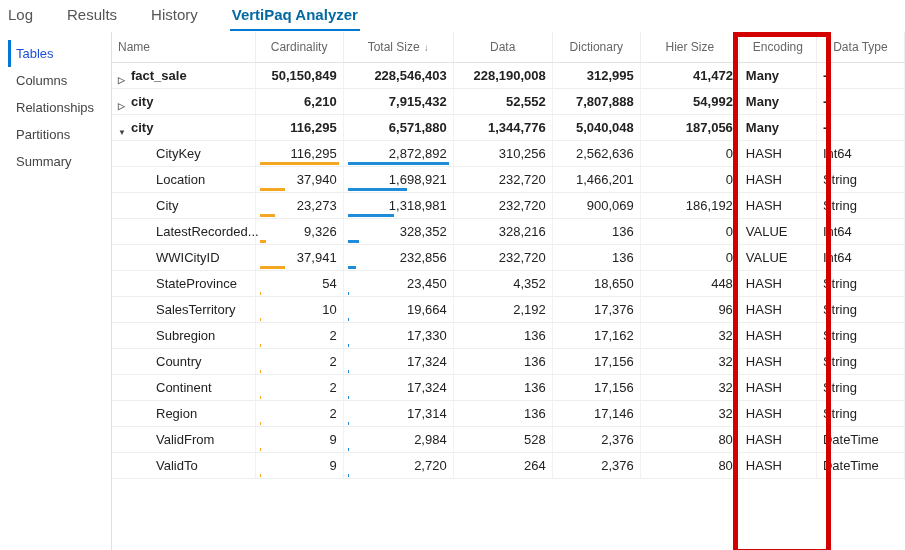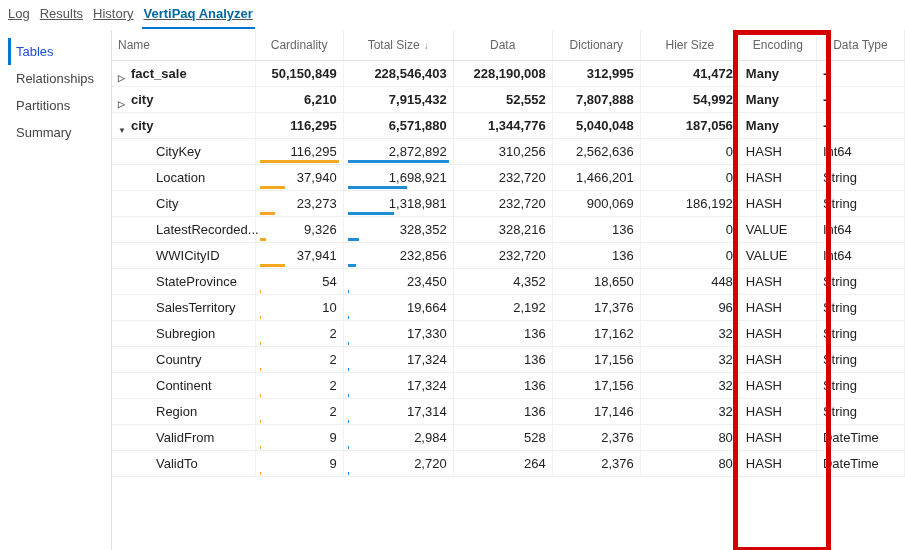--- a/index.html
+++ b/index.html
@@ -9,25 +9,24 @@
     font-size: 13px;
     color: #333;
     background: #fff;
     width: 905px;
     height: 550px;
     overflow: hidden;
   }
   .topbar {
     display: flex;
     padding: 4px 6px 0 6px;
-    gap: 6px;
+    gap: 30px;
     border-bottom: 1px solid transparent;
-    font-size: 13px;
+    font-size: 15px;
     color: #555;
-    text-decoration: underline;
   }
   .topbar .tab {
     padding: 2px 2px 6px 2px;
     cursor: pointer;
   }
   .topbar .tab.active {
     font-weight: 600;
     color: #0369a1;
     border-bottom: 2px solid #0078d4;
   }
@@ -148,20 +147,21 @@
 <div class="topbar">
   <div class="tab">Log</div>
   <div class="tab">Results</div>
   <div class="tab">History</div>
   <div class="tab active">VertiPaq Analyzer</div>
 </div>
 
 <div class="main">
   <div class="sidebar" id="sidebar">
       <div class="item active">Tables</div>
+      <div class="item">Columns</div>
       <div class="item">Relationships</div>
       <div class="item">Partitions</div>
       <div class="item">Summary</div>
     </div>
   <div class="grid">
     <table>
       <colgroup>
         <col class="c-name">
           <col class="c-card">
           <col class="c-total">

